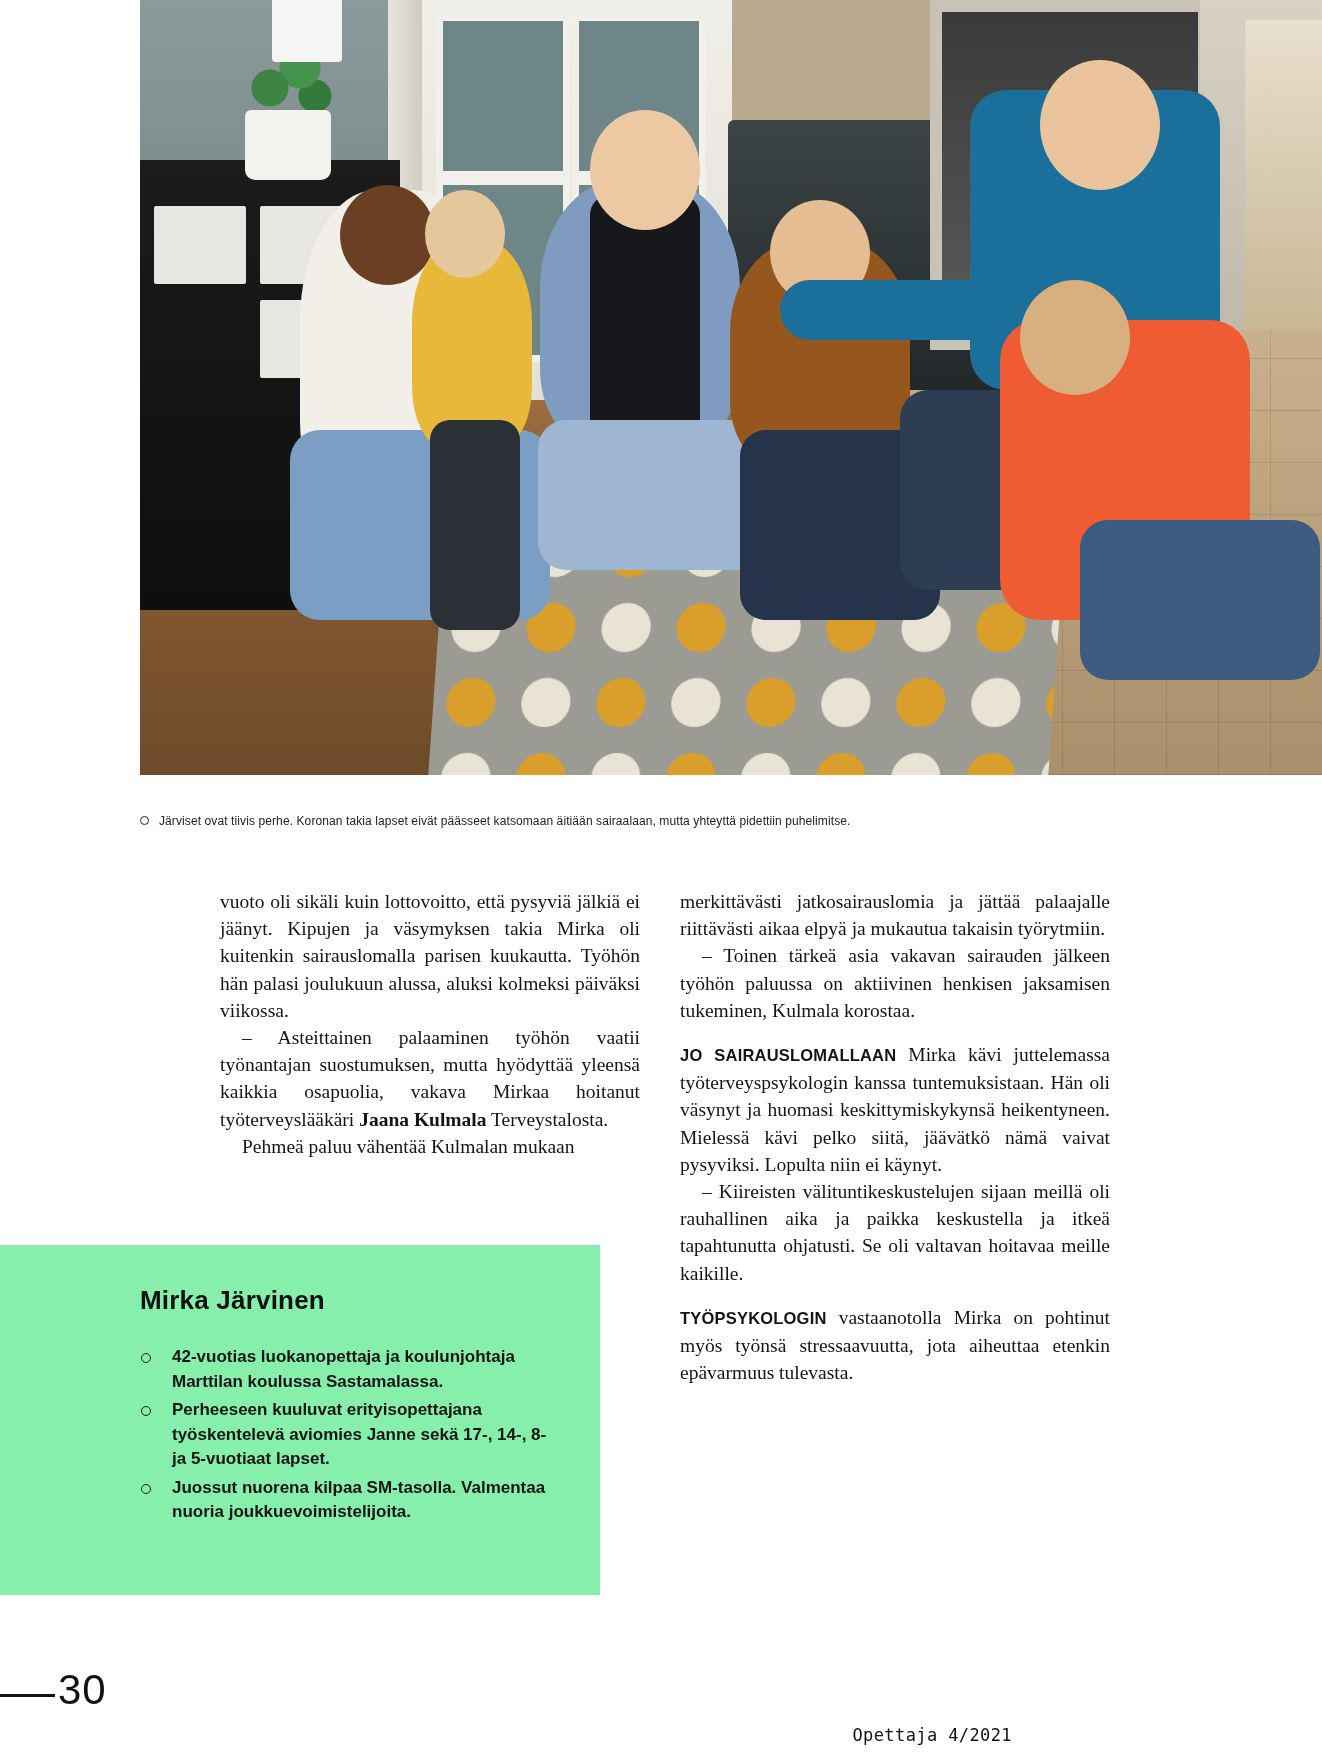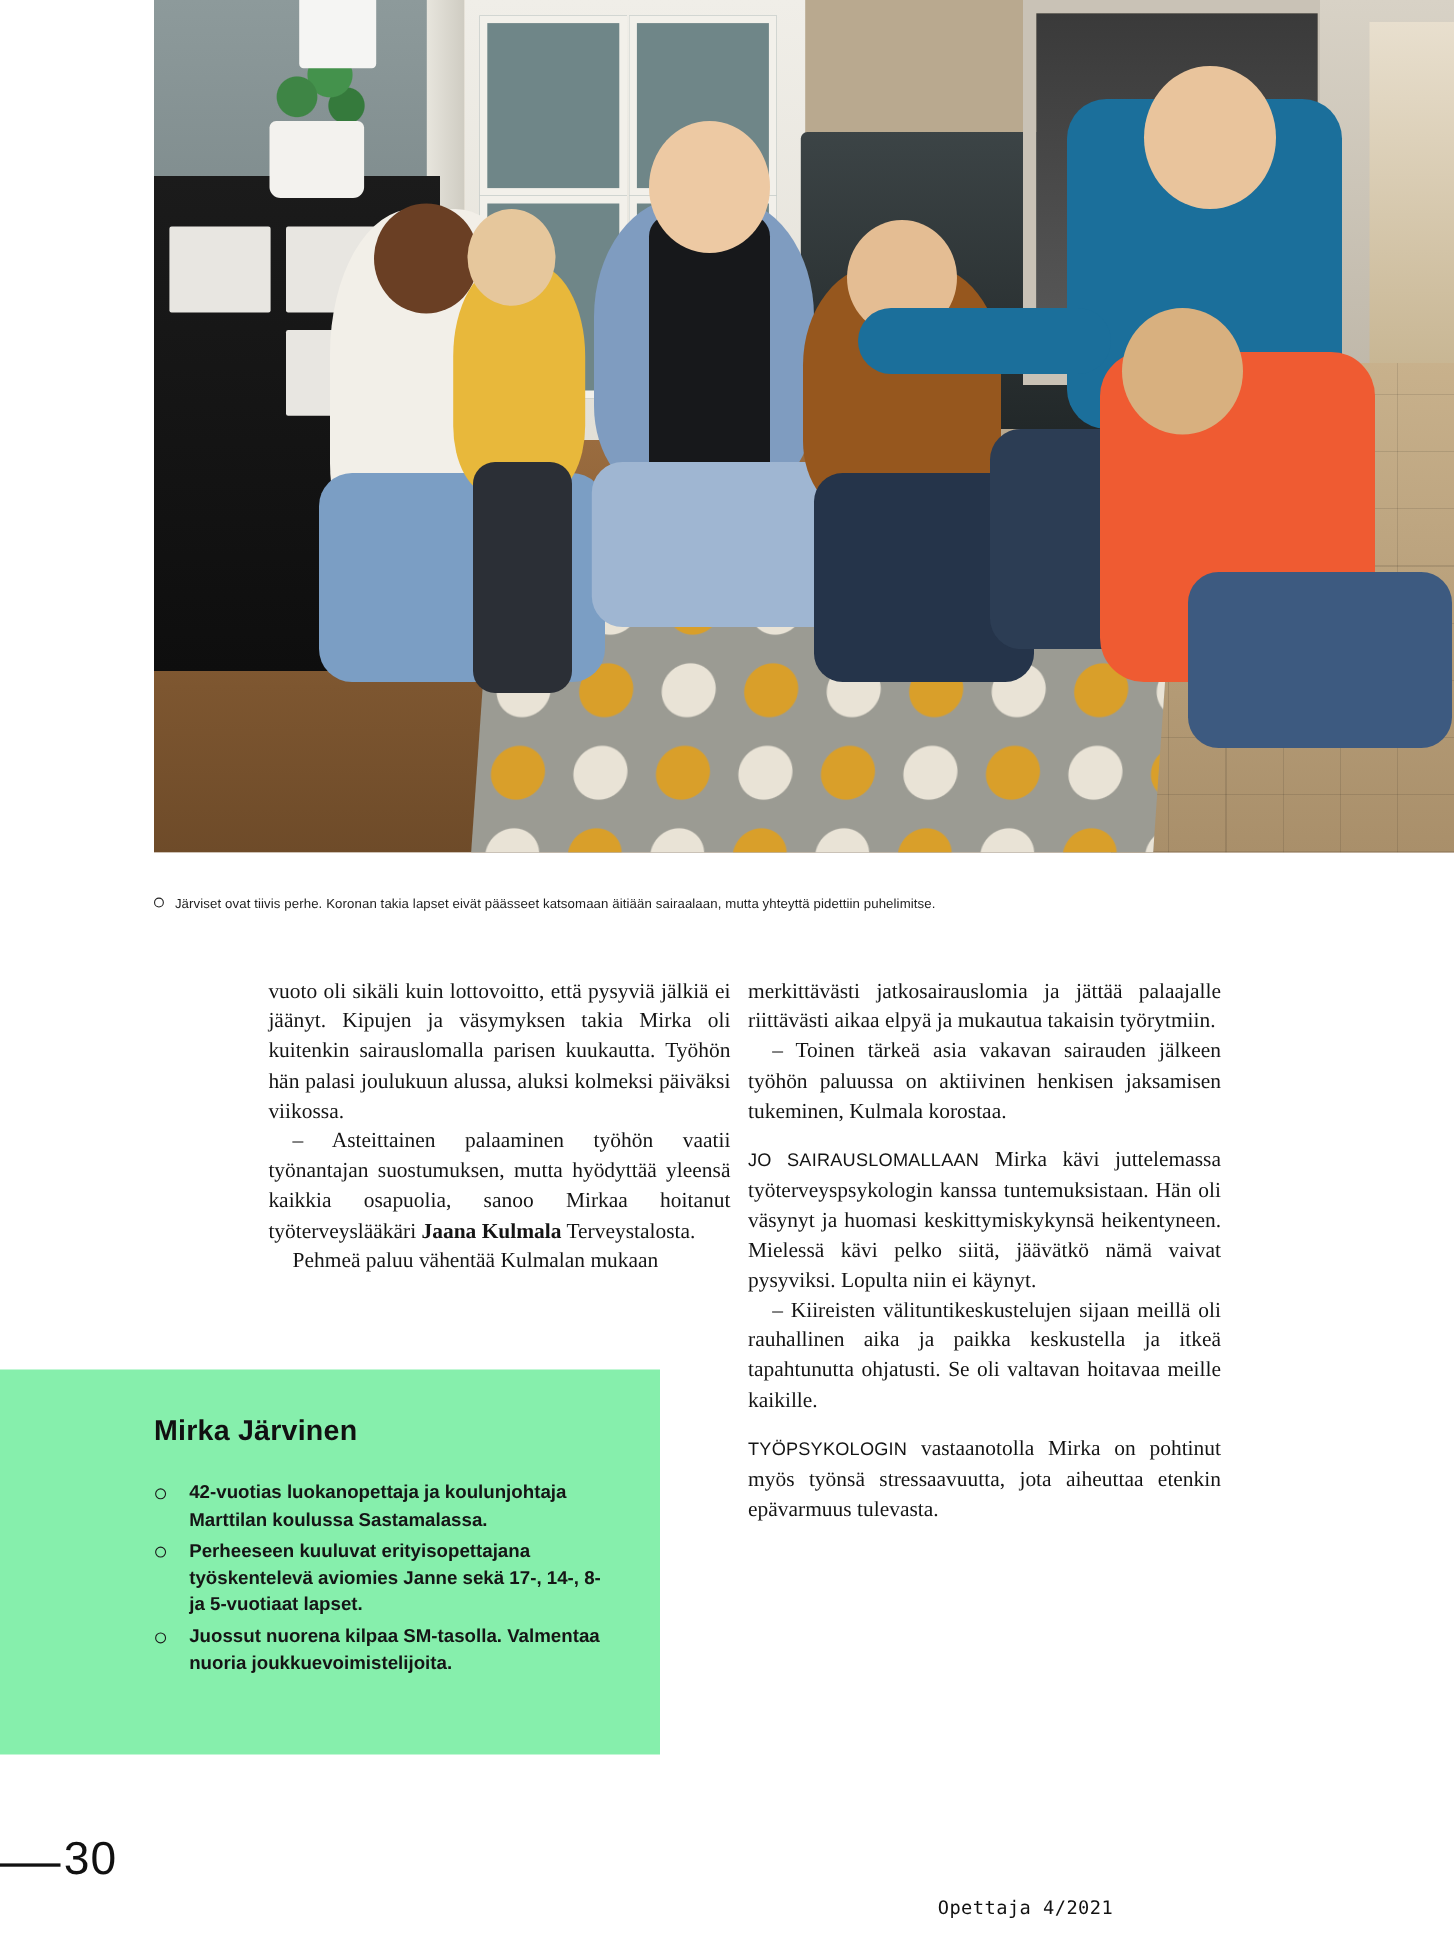--- a/index.html
+++ b/index.html
@@ -139,26 +139,26 @@
     position: absolute;
     width: 420px;
     font-size: 19.5px;
     line-height: 27.2px;
     text-align: justify;
     color: #141414;
   }
   .col p { margin: 0; text-indent: 22px; }
   .col p.first { text-indent: 0; }
   .col p.spaced { margin-top: 17px; text-indent: 0; }
-  .col-left  { left: 244px; top: 888px; }
+  .col-left  { left: 220px; top: 888px; }
   .col-right { left: 680px; top: 888px; width: 430px; }
 
   .lead {
     font-family: "Liberation Sans", sans-serif;
-    font-weight: 400;
+    font-weight: 700;
     font-size: 16.5px;
     letter-spacing: .2px;
   }
   b.name { font-weight: 700; }
 
   
   .factbox {
     position: absolute;
     left: 0;
     top: 1245px;
@@ -289,21 +289,21 @@
     <div class="pp" style="left:940px;top:520px;width:240px;height:160px;background:#3d5a80;border-radius:28px;"></div>
   </div>
 </div>
 
 <div class="photo-caption">
   <span class="caption-bullet"></span><span>Järviset ovat tiivis perhe. Koronan takia lapset eivät päässeet katsomaan äitiään sairaalaan, mutta yhteyttä pidettiin puhelimitse.</span>
 </div>
 
 <div class="col col-left">
   <p class="first"><span>vuoto oli sikäli kuin lottovoitto, että pysyviä jälkiä ei jäänyt. Kipujen ja väsymyksen takia Mirka oli kuitenkin sairauslomalla parisen kuukautta. Työhön hän palasi joulukuun alussa, aluksi kolmeksi päiväksi viikossa.</span></p>
-  <p><span>– Asteittainen palaaminen työhön vaatii työnantajan suostumuksen, mutta hyödyttää yleensä kaikkia osapuolia, sanoo Mirkaa hoitanut työterveyslääkäri </span><b class="name">Jaana Kulmala</b><span> Terveystalosta.</span></p>
+  <p><span>– Asteittainen palaaminen työhön vaatii työnantajan suostumuksen, mutta hyödyttää yleensä kaikkia osapuolia, vakava Mirkaa hoitanut työterveyslääkäri </span><b class="name">Jaana Kulmala</b><span> Terveystalosta.</span></p>
   <p><span>Pehmeä paluu vähentää Kulmalan mukaan</span></p>
 </div>
 
 <div class="col col-right">
   <p class="first"><span>merkittävästi jatkosairauslomia ja jättää palaajalle riittävästi aikaa elpyä ja mukautua takaisin työrytmiin.</span></p>
   <p><span>– Toinen tärkeä asia vakavan sairauden jälkeen työhön paluussa on aktiivinen henkisen jaksamisen tukeminen, Kulmala korostaa.</span></p>
   <p class="spaced"><span class="lead">JO SAIRAUSLOMALLAAN</span><span> Mirka kävi juttelemassa työterveyspsykologin kanssa tuntemuksistaan. Hän oli väsynyt ja huomasi keskittymiskykynsä heikentyneen. Mielessä kävi pelko siitä,  jäävätkö nämä vaivat pysyviksi. Lopulta niin ei käynyt.</span></p>
   <p><span>– Kiireisten välituntikeskustelujen sijaan meillä oli rauhallinen aika ja paikka keskustella ja itkeä tapahtunutta ohjatusti. Se oli valtavan hoitavaa meille kaikille.</span></p>
   <p class="spaced"><span class="lead">TYÖPSYKOLOGIN</span><span> vastaanotolla Mirka on pohtinut myös työnsä stressaavuutta, jota aiheuttaa etenkin epävarmuus tulevasta.</span></p>
 </div>

